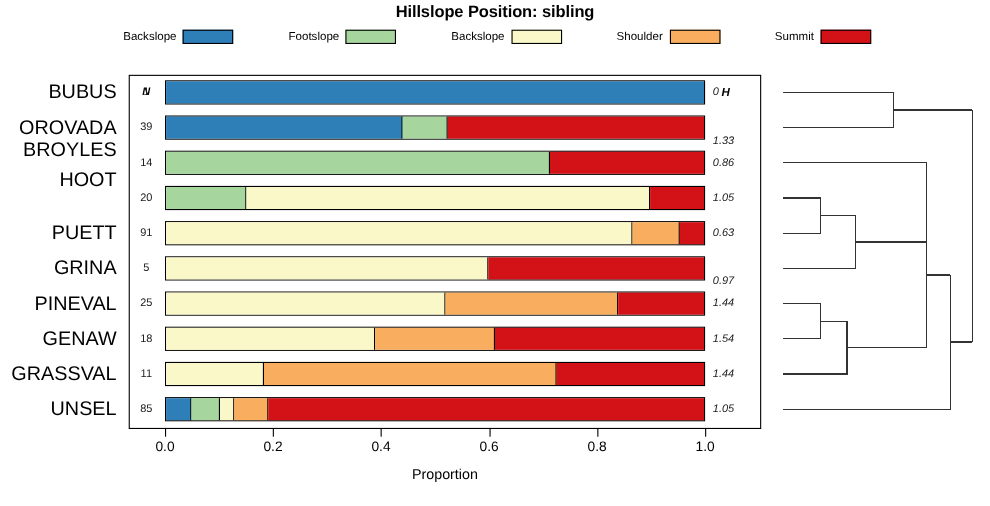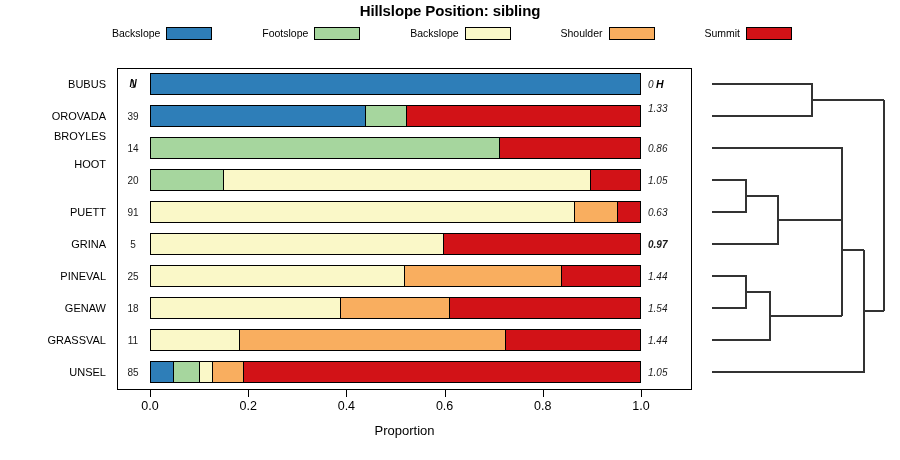--- a/index.html
+++ b/index.html
@@ -70,21 +70,21 @@
   #ylabels {
     position: absolute;
     left: 0px;
     top: 68px;
     width: 112px;
     height: 322px;
   }
   .ylabel {
     position: absolute;
     right: 6px;
-    font-size: 11px;
+    font-size: 18px;
     white-space: nowrap;
     transform: translateY(-50%);
     text-align: right;
   }
 
   
   .ncol {
     position: absolute;
     left: 119px;
     width: 28px;
@@ -238,21 +238,21 @@
     <div class="bar-row" style="top: 84px;">
       <div class="seg" style="width: 100%; background: rgb(46, 126, 184);"></div>
     </div>
     <div class="hcol" style="top: 84px;">0</div>
     <div class="ncol" style="top: 116px;">39</div>
     <div class="bar-row" style="top: 116px;">
       <div class="seg" style="width: 44%; background: rgb(46, 126, 184);"></div>
       <div class="seg" style="width: 8.3%; background: rgb(166, 214, 158);"></div>
       <div class="seg" style="width: 47.7%; background: rgb(210, 18, 23);"></div>
     </div>
-    <div class="hcol" style="top: 108px;">1.33</div>
+    <div class="hcol" style="top: 128px;">1.33</div>
     <div class="ncol" style="top: 148px;">14</div>
     <div class="bar-row" style="top: 148px;">
       <div class="seg" style="width: 71.4%; background: rgb(166, 214, 158);"></div>
       <div class="seg" style="width: 28.6%; background: rgb(210, 18, 23);"></div>
     </div>
     <div class="hcol" style="top: 148px;">0.86</div>
     <div class="ncol" style="top: 180px;">20</div>
     <div class="bar-row" style="top: 180px;">
       <div class="seg" style="width: 15%; background: rgb(166, 214, 158);"></div>
       <div class="seg" style="width: 75%; background: rgb(250, 248, 200);"></div>
@@ -264,21 +264,21 @@
       <div class="seg" style="width: 86.8%; background: rgb(250, 248, 200);"></div>
       <div class="seg" style="width: 8.8%; background: rgb(249, 174, 95);"></div>
       <div class="seg" style="width: 4.4%; background: rgb(210, 18, 23);"></div>
     </div>
     <div class="hcol" style="top: 212px;">0.63</div>
     <div class="ncol" style="top: 244px;">5</div>
     <div class="bar-row" style="top: 244px;">
       <div class="seg" style="width: 60%; background: rgb(250, 248, 200);"></div>
       <div class="seg" style="width: 40%; background: rgb(210, 18, 23);"></div>
     </div>
-    <div class="hcol" style="top: 244px; font-weight: bold;">0.97</div>
+    <div class="hcol" style="top: 256px;">0.97</div>
     <div class="ncol" style="top: 276px;">25</div>
     <div class="bar-row" style="top: 276px;">
       <div class="seg" style="width: 52%; background: rgb(250, 248, 200);"></div>
       <div class="seg" style="width: 32%; background: rgb(249, 174, 95);"></div>
       <div class="seg" style="width: 16%; background: rgb(210, 18, 23);"></div>
     </div>
     <div class="hcol" style="top: 276px;">1.44</div>
     <div class="ncol" style="top: 308px;">18</div>
     <div class="bar-row" style="top: 308px;">
       <div class="seg" style="width: 38.9%; background: rgb(250, 248, 200);"></div>

